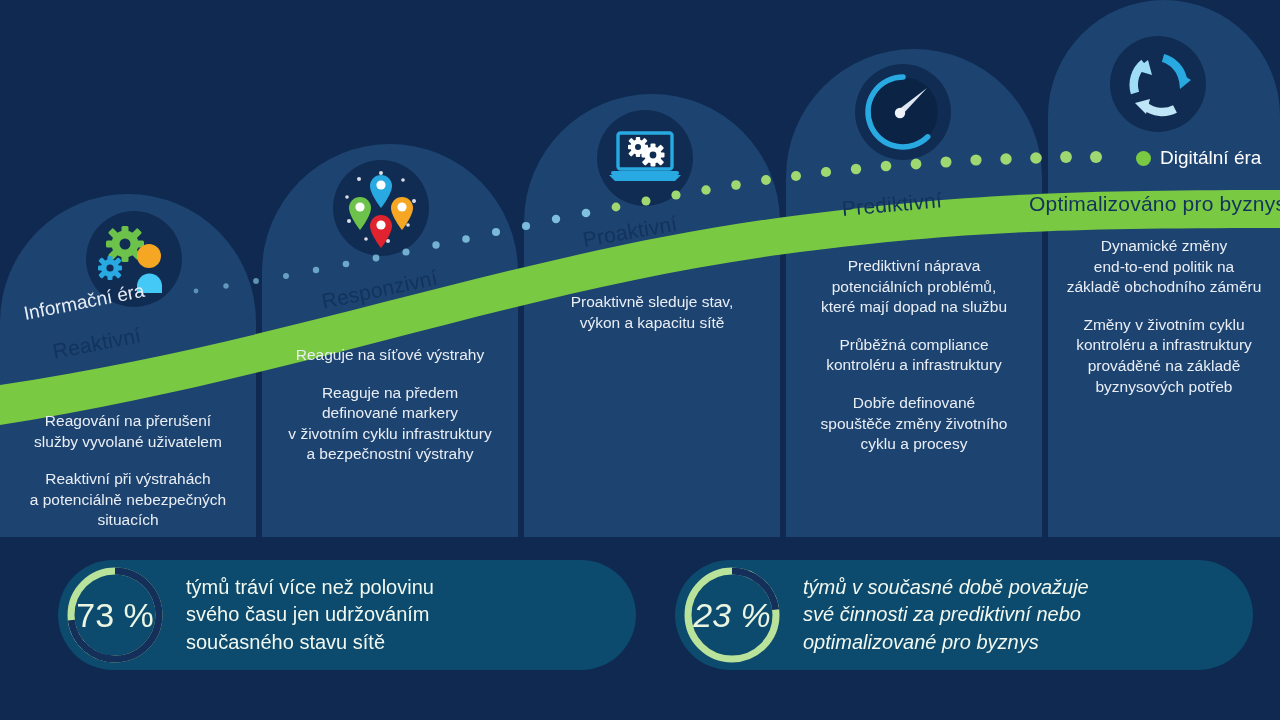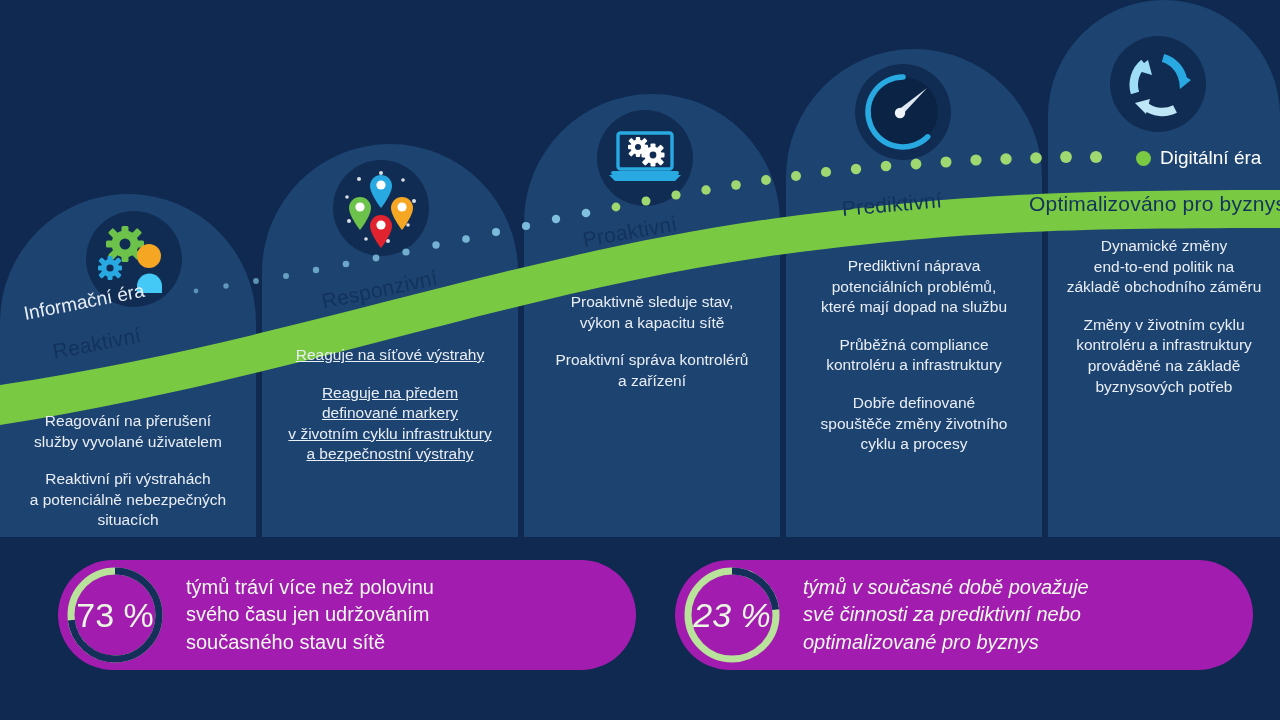--- a/index.html
+++ b/index.html
@@ -44,21 +44,21 @@
   .legend .dot{width:15px;height:15px;border-radius:50%;background:#7ac943;}
   .legend .txt{color:#ffffff;font-size:19px;white-space:nowrap;}
 
   
   .colbody{position:absolute;text-align:center;color:#e9eef5;}
   .colbody p{margin:0 0 17px 0;font-size:15.5px;line-height:1.33;}
   .colbody p:last-child{margin-bottom:0;}
 
   
   .pill{
-    position:absolute;height:110px;border-radius:55px;background:#a21caf;
+    position:absolute;height:110px;border-radius:55px;background:#0c4a6e;
     display:flex;align-items:center;
   }
   .donutwrap{position:relative;width:110px;height:110px;flex:0 0 110px;margin-left:2px;}
   .donutwrap svg{position:absolute;left:0;top:0;}
   .pctnum{
     position:absolute;left:0;top:0;width:110px;height:110px;
     display:flex;align-items:center;justify-content:center;
     color:#eaf6e2;font-size:34px;
   }
   .pilltext{
@@ -256,28 +256,27 @@
 
   <div class="rlabel" style="left:842px;top:197px;transform:rotate(-5deg);transform-origin:left center;">Prediktivní</div>
 
   <div class="rlabel" style="left:1029px;top:192px;">Optimalizováno pro byznys</div>
 
   <div class="colbody" style="left:8px;top:411px;width:240px;">
     <p>Reagování na přerušení<br>služby vyvolané uživatelem</p>
     <p>Reaktivní při výstrahách<br>a potenciálně nebezpečných<br>situacích</p>
   </div>
 
-  <div class="colbody" style="left:270px;top:345px;width:240px;text-decoration:underline;">
+  <div class="colbody" style="left:270px;top:345px;width:240px;">
     <p>Reaguje na síťové výstrahy</p>
     <p>Reaguje na předem<br>definované markery<br>v životním cyklu infrastruktury<br>a bezpečnostní výstrahy</p>
   </div>
 
   <div class="colbody" style="left:532px;top:292px;width:240px;">
     <p>Proaktivně sleduje stav,<br>výkon a kapacitu sítě</p>
-    <p>Proaktivní správa kontrolérů<br>a zařízení</p>
   </div>
 
   <div class="colbody" style="left:794px;top:256px;width:240px;">
     <p>Prediktivní náprava<br>potenciálních problémů,<br>které mají dopad na službu</p>
     <p>Průběžná compliance<br>kontroléru a infrastruktury</p>
     <p>Dobře definované<br>spouštěče změny životního<br>cyklu a procesy</p>
   </div>
 
   <div class="colbody" style="left:1048px;top:236px;width:232px;">
     <p>Dynamické změny<br>end-to-end politik na<br>základě obchodního záměru</p>

